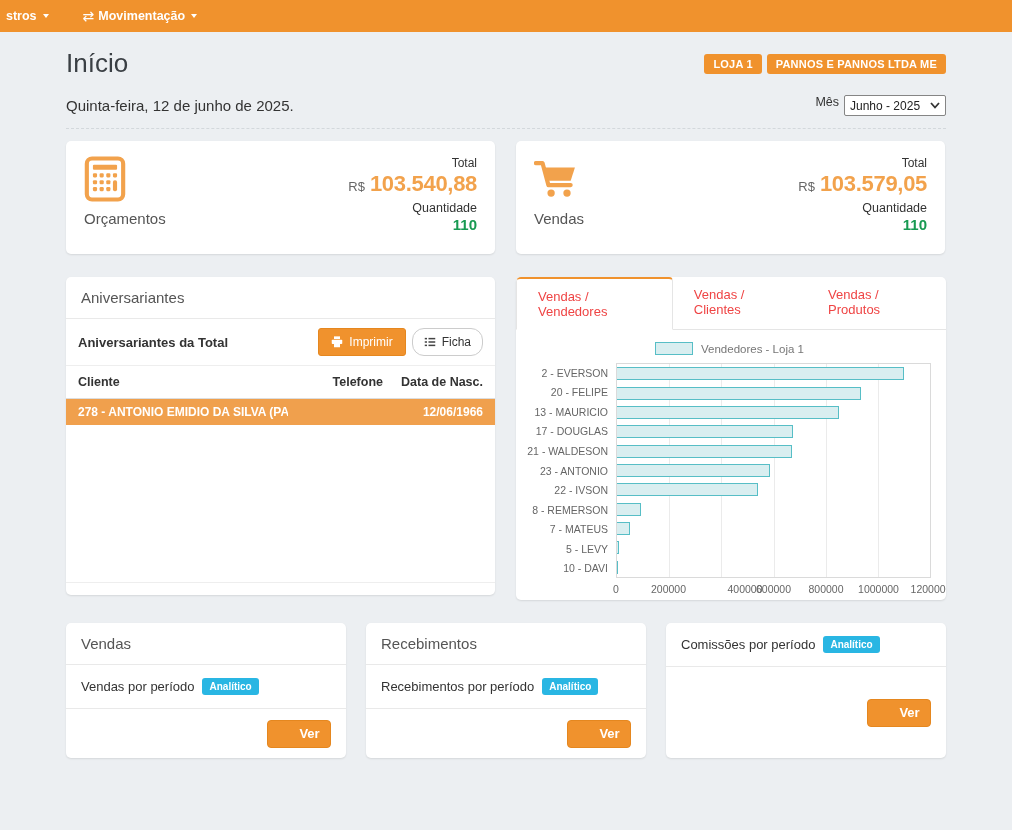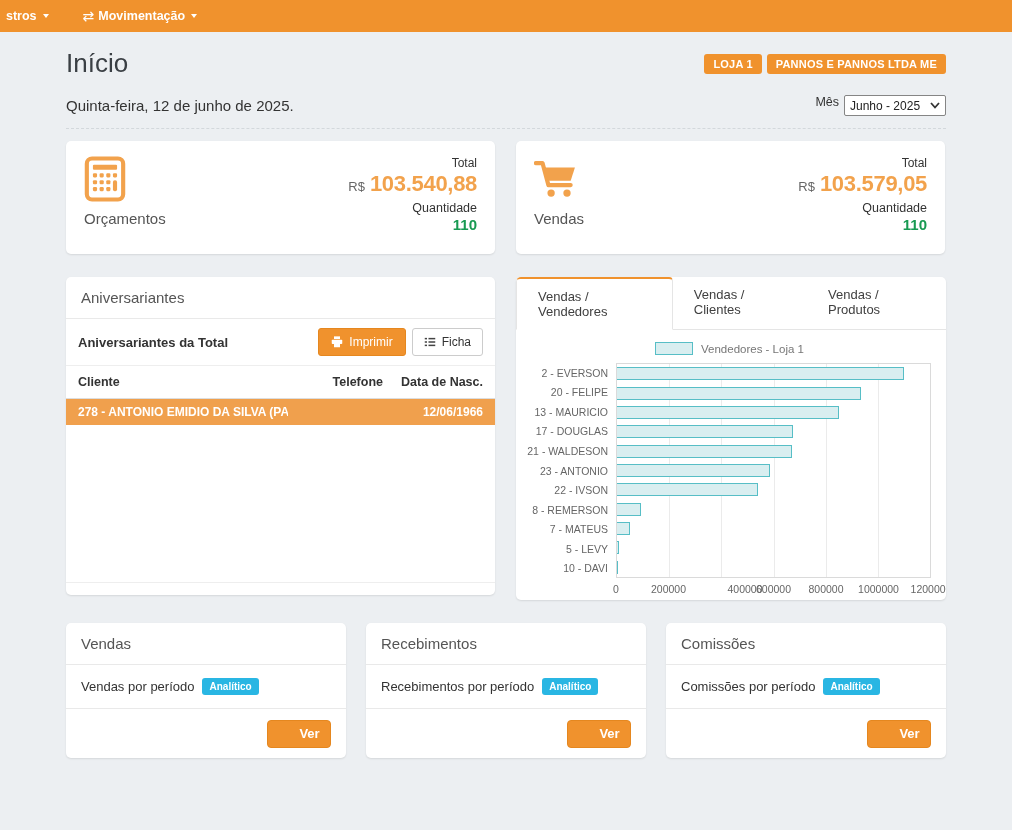--- a/index.html
+++ b/index.html
@@ -39,32 +39,32 @@
   .sum-total-val .cur { font-size:13px; color:#666; margin-right:5px; }
   .sum-total-val .num { font-size:22px; font-weight:bold; color:#f2a24c; letter-spacing:-0.3px; }
   .sum-qty-label { font-size:12.5px; color:#333; margin-top:4px; }
   .sum-qty-val { font-size:15px; font-weight:bold; color:#189a52; margin-top:1px; }
   
   .row2 { display:flex; gap:21px; margin-top:23px; align-items:flex-start; }
   .bday-card { width:429px; height:318px; display:flex; flex-direction:column; }
   .bday-sub { display:flex; align-items:center; justify-content:space-between; padding:9px 12px; border-bottom:1px solid #eee; }
   .bday-sub-label { font-size:13px; font-weight:600; color:#333; }
   .btn-print { background:#f0922d; color:#fff; border:1px solid #e5871f; font-size:12px; padding:6px 12px; border-radius:3px; display:flex; align-items:center; gap:6px; cursor:pointer; }
-  .btn-ficha { background:#fff; color:#333; border:1px solid #ccc; font-size:12px; padding:6px 11px; border-radius:3px; display:flex; align-items:center; gap:6px; cursor:pointer; }
+  .btn-ficha { background:#fff; color:#333; border:1px solid #ccc; font-size:12px; padding:6px 11px; border-radius:12px; display:flex; align-items:center; gap:6px; cursor:pointer; }
   .bday-buttons { display:flex; gap:6px; }
   .tbl-head { display:flex; padding:9px 12px; border-bottom:1px solid #ddd; font-size:12.5px; font-weight:bold; color:#333; }
   .tbl-row { display:flex; align-items:center; background:#f0a04d; color:#fff; font-size:12px; font-weight:bold; padding:6px 12px; cursor:pointer; }
   .col-cliente { flex:1; white-space:nowrap; overflow:hidden; }
   .col-fone { width:95px; text-align:right; }
   .col-nasc { width:100px; text-align:right; }
   .bday-footer { margin-top:auto; border-top:1px solid #eee; height:13px; }
   
   .chart-card { width:430px; height:323px; display:flex; flex-direction:column; overflow:hidden; }
   .tabs { display:flex; border-bottom:1px solid #e5e5e5; }
-  .tab { padding:10px 21px; font-size:13px; color:#404040; cursor:pointer; }
+  .tab { padding:10px 21px; font-size:13px; color:#ef4444; cursor:pointer; }
   .tab.active { background:#fff; border-left:1px solid #e5e5e5; border-right:1px solid #e5e5e5; border-top:2px solid #f0922d; margin-bottom:-1px; border-bottom:1px solid #fff; border-top-left-radius:4px; border-top-right-radius:4px; }
   .chart-area { padding:10px 15px 0 12px; }
   .legend { display:flex; align-items:center; justify-content:center; margin:2px 0 8px 0; }
   .legend-swatch { width:38px; height:13px; background:#d9eef0; border:1.5px solid #57bec6; margin-right:8px; }
   .legend-text { font-size:11.5px; color:#777; }
   .chart-body { display:flex; }
   .clabels { width:88px; display:flex; flex-direction:column; }
   .clabel { flex:1; display:flex; align-items:center; justify-content:flex-end; padding-right:8px; font-size:10.5px; color:#666; white-space:nowrap; }
   .cplot { flex:1; position:relative; border:1px solid #dadada; height:215px; }
   .clabels { height:215px; }
@@ -315,21 +315,20 @@
       <div class="card-title">Recebimentos</div>
       <div class="mini-body">
         <span class="mini-label">Recebimentos por período</span>
         <span class="badge-cyan">Analítico</span>
       </div>
       <div class="mini-footer">
         <div class="btn-ver">Ver</div>
       </div>
     </div>
     <div class="card mini-card">
-      <div class="card-title">Comissões</div>
       <div class="mini-body">
         <span class="mini-label">Comissões por período</span>
         <span class="badge-cyan">Analítico</span>
       </div>
       <div class="mini-footer">
         <div class="btn-ver">Ver</div>
       </div>
     </div>
   </div>
 </div>

